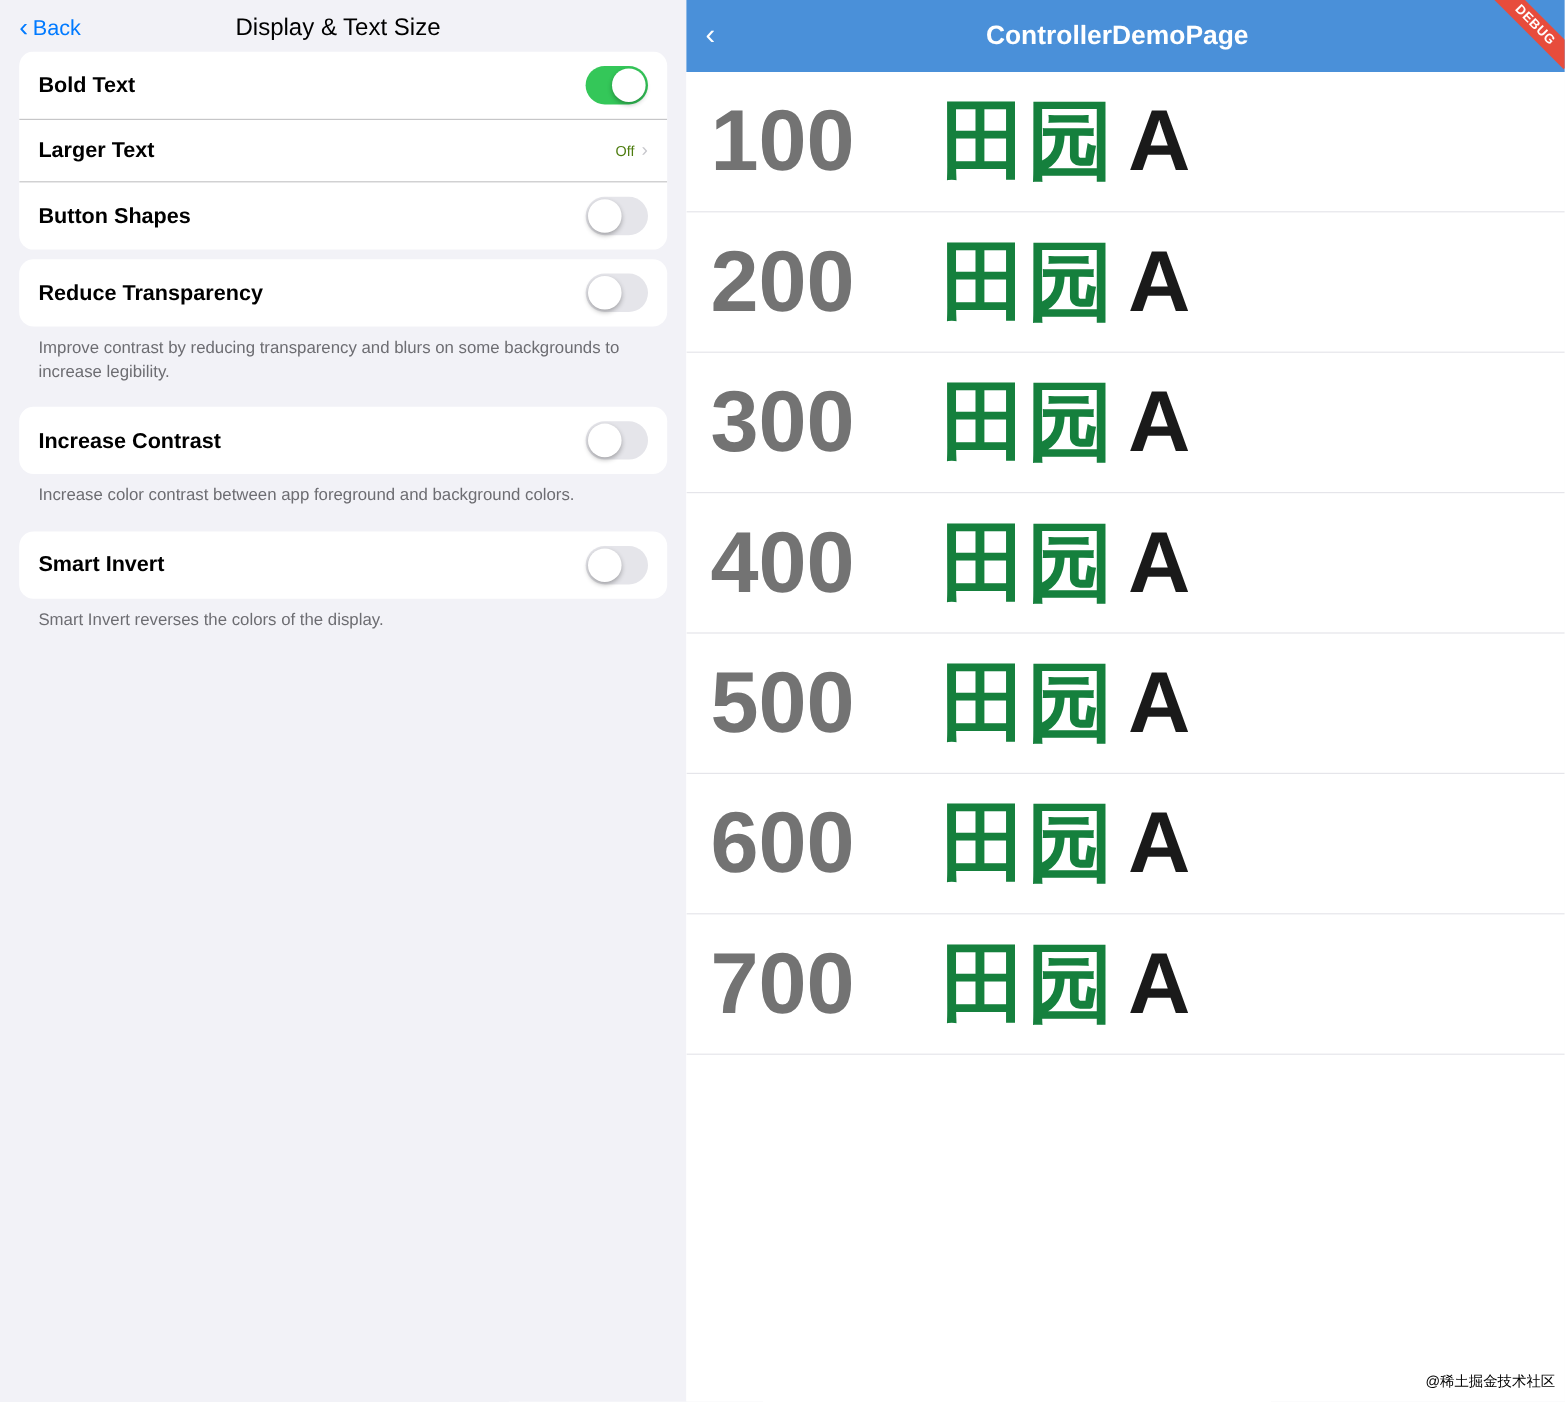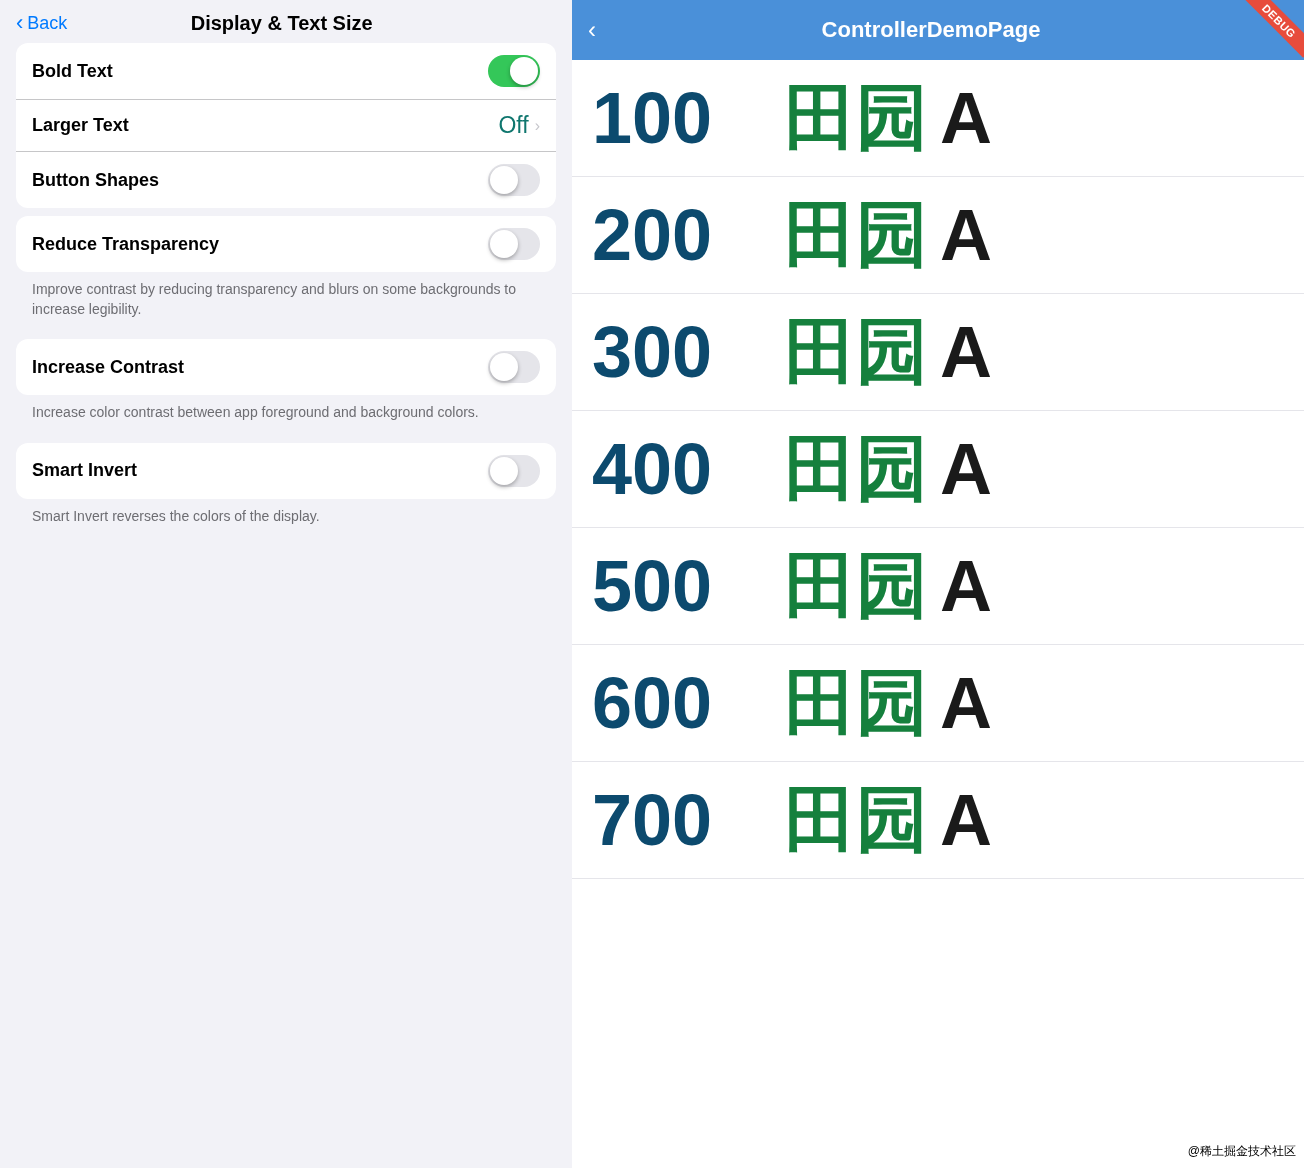--- a/index.html
+++ b/index.html
@@ -39,21 +39,21 @@
     }
 
     .back-chevron {
       font-size: 22px;
       line-height: 1;
       margin-top: -2px;
     }
 
     .nav-title {
       font-size: 20px;
-      font-weight: 700;
+      font-weight: 400;
       color: #000;
       flex: 1;
       text-align: center;
       margin-right: 60px;
     }
 
     .settings-content {
       flex: 1;
       padding: 0 16px;
       overflow-y: auto;
@@ -102,22 +102,22 @@
     .setting-row:last-child { border-bottom: none; }
 
     .setting-label {
       flex: 1;
       font-size: 18px;
       font-weight: 600;
       color: #000;
     }
 
     .setting-value {
-      color: #0f766e;
-      font-size: 23px;
+      color: #4d7c0f;
+      font-size: 12px;
       margin-right: 6px;
     }
 
     .chevron-right {
       color: #c7c7cc;
       font-size: 16px;
     }
 
     
     .description-text {
@@ -181,21 +181,21 @@
     .font-demo-row {
       display: flex;
       align-items: center;
       padding: 10px 20px;
       border-bottom: 0.5px solid #e5e5ea;
     }
 
     .font-demo-number {
       font-size: 72px;
       font-weight: 900;
-      color: #0c4a6e;
+      color: #737373;
       min-width: 180px;
     }
 
     .font-demo-chinese {
       font-size: 72px;
       font-weight: 900;
       color: #15803d;
       margin: 0 12px;
     }
 

